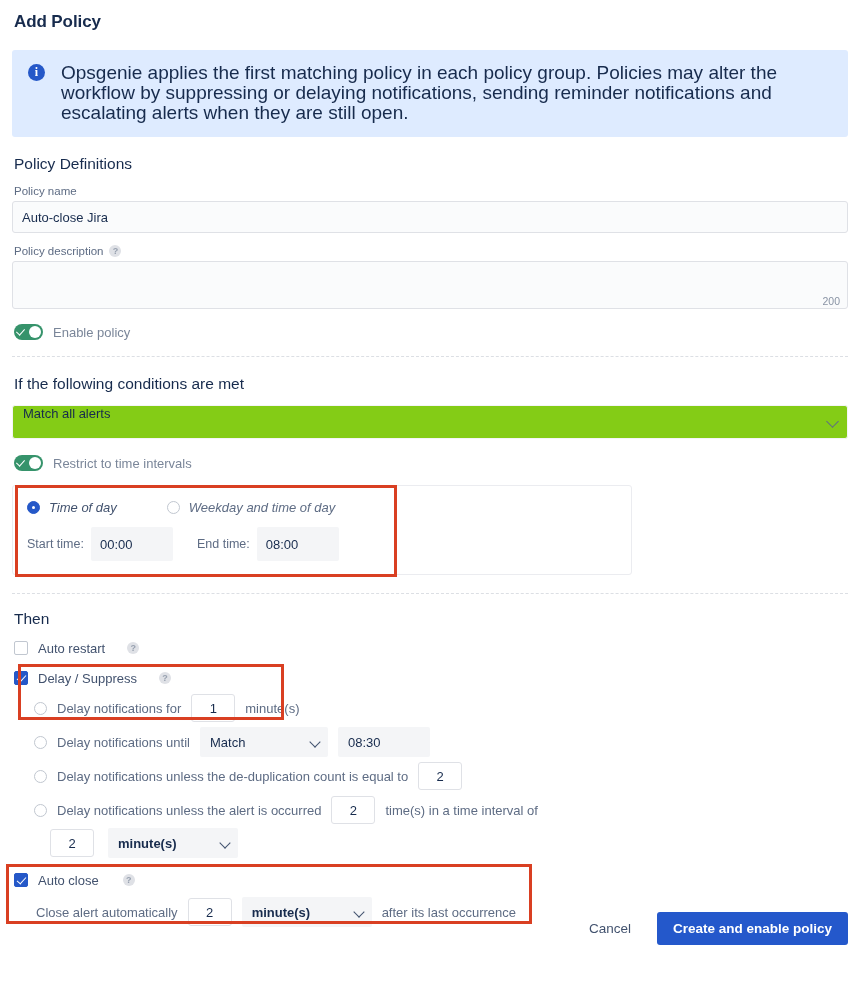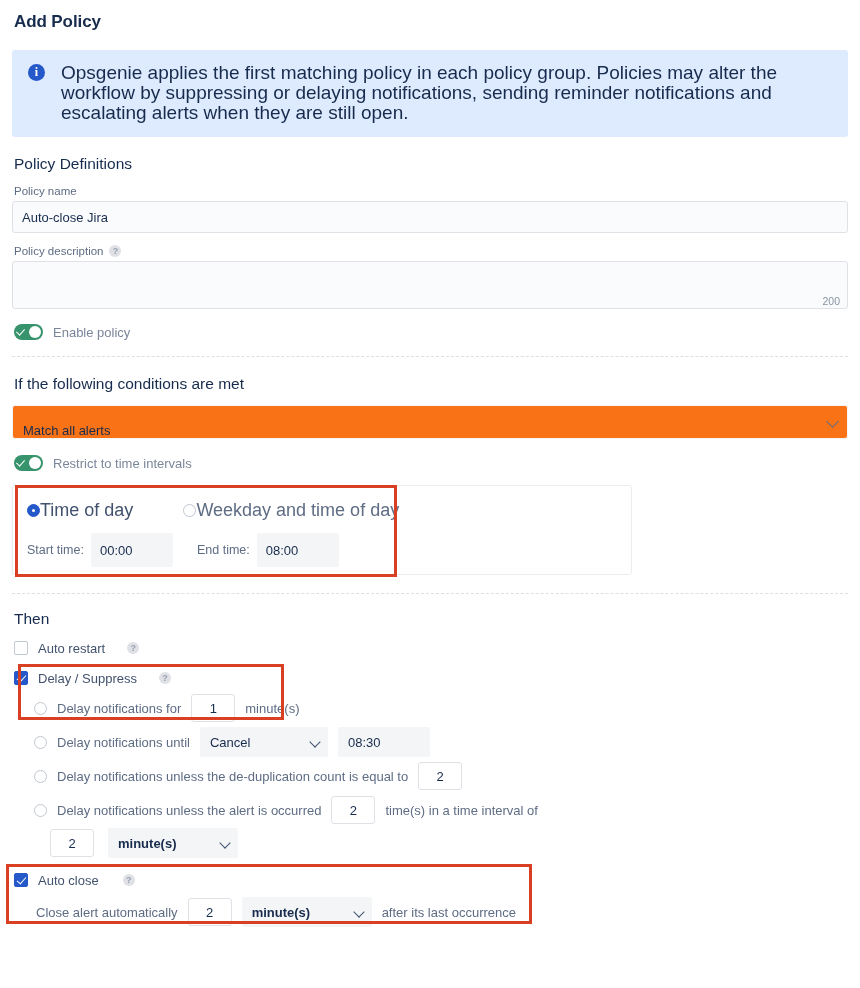--- a/index.html
+++ b/index.html
@@ -184,26 +184,26 @@
     border-top: 1px dashed #DCDFE4;
     margin: 16px 0 0 0;
     width: 100%;
   }
 
   
   .select-box {
     position: relative;
     width: 100%;
     height: 34px;
-    background: #f97316;
+    background: #84cc16;
     border: 1px solid #F4F5F7;
     border-radius: 3px;
     box-sizing: border-box;
     display: flex;
-    align-items: flex-end;
+    align-items: flex-start;
     padding: 0 10px;
     font-size: 13px;
     color: #172B4D;
   }
   .chevron {
     position: absolute;
     right: 10px;
     top: 50%;
     width: 8px;
     height: 8px;
@@ -259,22 +259,24 @@
     content: "";
     position: absolute;
     left: 4px;
     top: 4px;
     width: 3px;
     height: 3px;
     border-radius: 50%;
     background: #ffffff;
   }
   .radio-label {
-    font-size: 18px;
+    margin-left: 9px;
+    font-size: 13px;
     color: #42526E;
+    font-style: italic;
   }
   .radio-label.muted { color: #5E6C84; }
   .time-row {
     display: flex;
     align-items: center;
     padding: 12px 0 0 14px;
   }
   .time-label {
     font-size: 12.5px;
     color: #5E6C84;
@@ -541,21 +543,21 @@
     <span class="radio"></span>
     <span class="opt-text">Delay notifications for</span>
     <input class="num-input" value="1" style="">
     <span class="opt-text" style="margin-left:0;">minute(s)</span>
   </div>
 
   <div class="opt-row">
     <span class="radio"></span>
     <span class="opt-text">Delay notifications until</span>
     <span class="inline-select" style="width:128px; margin-left:10px;">
-      <span>Cancel</span>
+      <span>Match</span>
       <span class="chevron"></span>
     </span>
     <input class="time-inline" value="08:30" style="">
   </div>
 
   <div class="opt-row">
     <span class="radio"></span>
     <span class="opt-text">Delay notifications unless the de-duplication count is equal to</span>
     <input class="num-input" value="2" style="">
   </div>
@@ -587,14 +589,18 @@
       <span class="inline-select bold" style="width:130px; margin-left:0;">
         <span>minute(s)</span>
         <span class="chevron"></span>
       </span>
       <span class="opt-text" style="margin-left:10px;">after its last occurrence</span>
     </div>
     <div class="highlight-box" style="left:-6px; top:-4px; width:526px; height:60px;"></div>
   </div>
 
   
+  <div class="footer">
+    <button class="btn-cancel">Cancel</button>
+    <button class="btn-primary">Create and enable policy</button>
+  </div>
 
 </div>
 
 </body></html>

